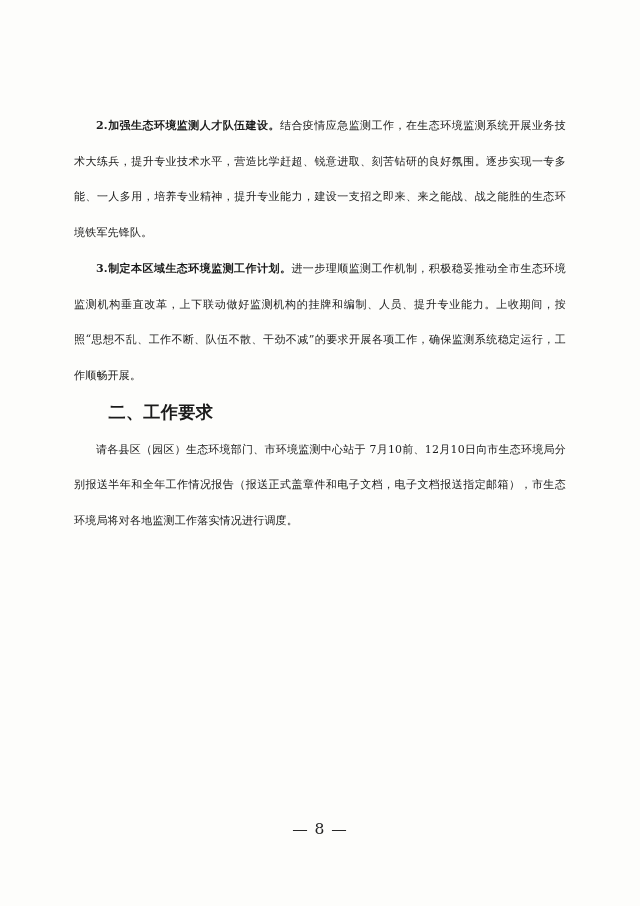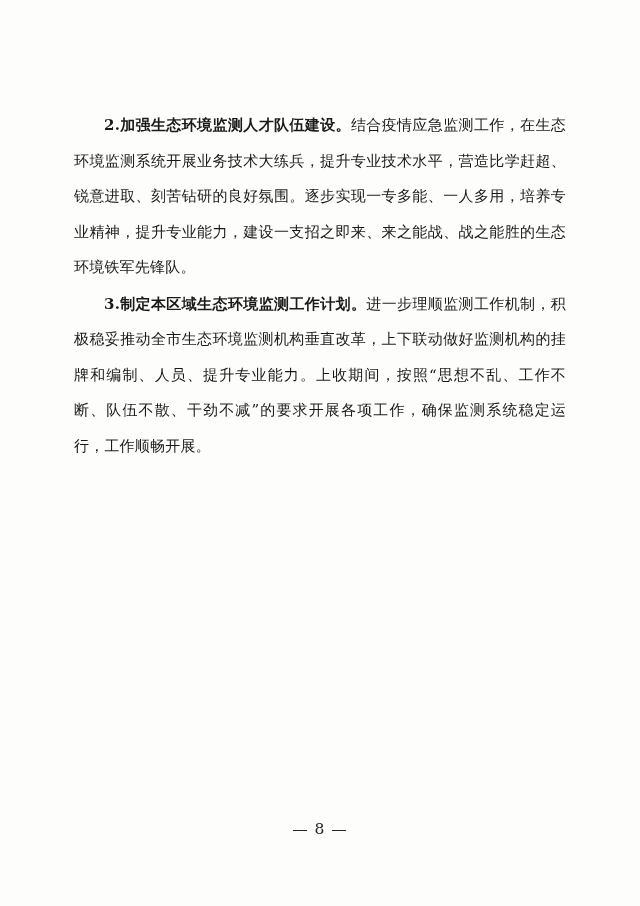--- a/index.html
+++ b/index.html
@@ -19,21 +19,21 @@
     width: 640px;
     height: 906px;
     background: #fdfdfb;
     box-sizing: border-box;
     padding: 108px 74px 40px 74px;
   }
   .doc-body {
     width: 100%;
   }
   .para {
-    font-size: 15px;
+    font-size: 11px;
     line-height: 35.5px;
     text-align: justify;
     text-justify: inter-ideograph;
     text-indent: 2em;
     margin: 0 0 1px 0;
     letter-spacing: 0.2px;
     word-break: break-all;
   }
   .lead {
     font-weight: bold;
@@ -67,19 +67,21 @@
   <div class="doc-body">
 
     <p class="para">
       <span class="numlabel">2.</span><span class="lead">加强生态环境监测人才队伍建设。</span><span>结合疫情应急监测工作，在生态环境监测系统开展业务技术大练兵，提升专业技术水平，营造比学赶超、锐意进取、刻苦钻研的良好氛围。逐步实现一专多能、一人多用，培养专业精神，提升专业能力，建设一支招之即来、来之能战、战之能胜的生态环境铁军先锋队。</span>
     </p>
 
     <p class="para">
       <span class="numlabel">3.</span><span class="lead">制定本区域生态环境监测工作计划。</span><span>进一步理顺监测工作机制，积极稳妥推动全市生态环境监测机构垂直改革，上下联动做好监测机构的挂牌和编制、人员、提升专业能力。上收期间，按照“思想不乱、工作不断、队伍不散、干劲不减”的要求开展各项工作，确保监测系统稳定运行，工作顺畅开展。</span>
     </p>
 
+    <p class="heading">二、工作要求</p>
 
 
+    <p class="para">请各县区（园区）生态环境部门、市环境监测中心站于 7月10前、12月10日向市生态环境局分别报送半年和全年工作情况报告（报送正式盖章件和电子文档，电子文档报送指定邮箱），市生态环境局将对各地监测工作落实情况进行调度。</p>
 
   </div>
 
   <div class="page-number">— 8 —</div>
 </div>
 
 </body></html>

